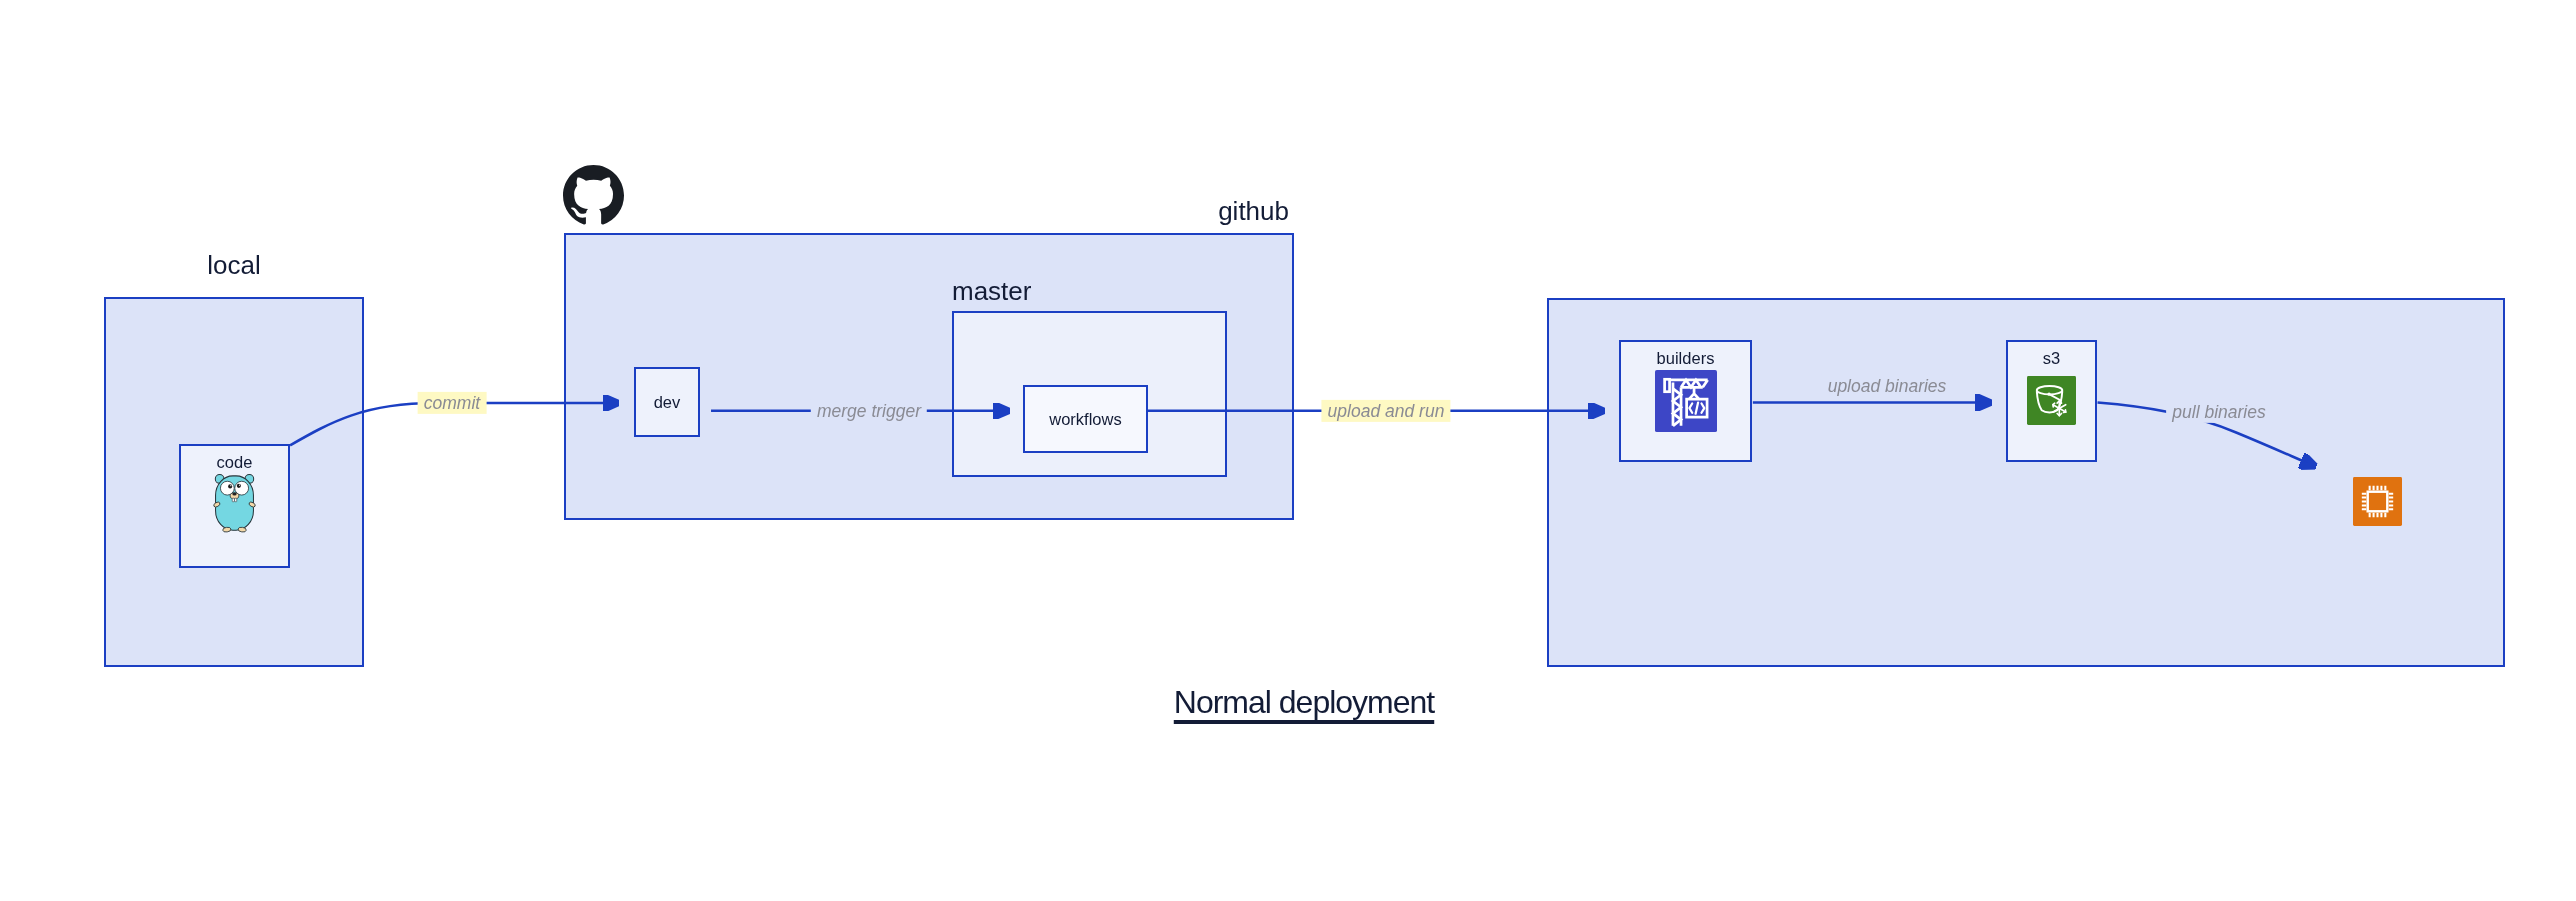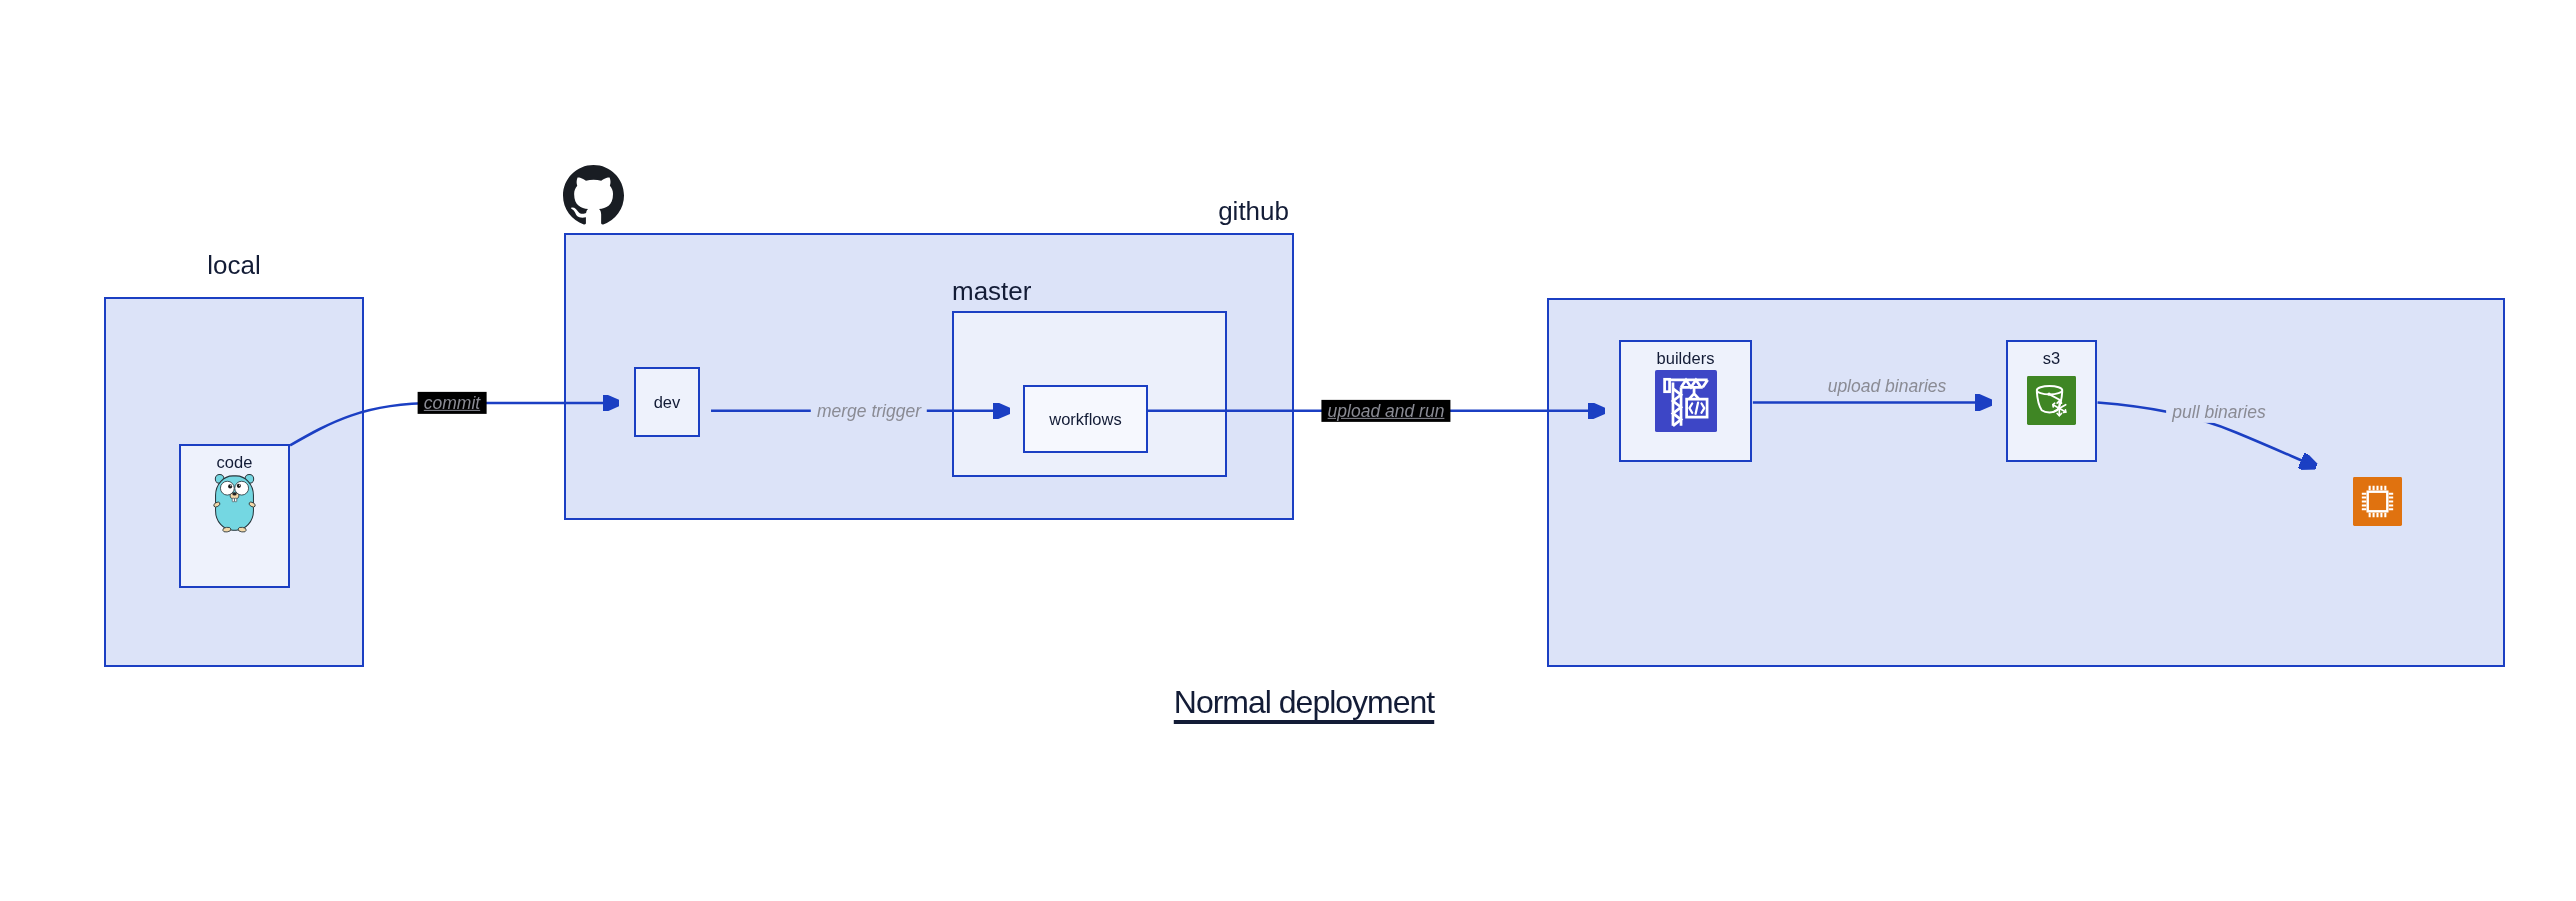--- a/index.html
+++ b/index.html
@@ -27,21 +27,21 @@
   }
   .node-label.top{position:absolute;left:0;right:0;top:7.2px;}
   .icon-wrap{position:absolute;}
   .edges{position:absolute;left:0;top:0;pointer-events:none;}
   .edges path{fill:none;stroke:var(--line);stroke-width:5px;}
   .edge-label{
     position:absolute;transform:translate(-50%,-50%);
     font-size:17.5px;font-style:italic;color:var(--edge-label);
     padding:1.5px 6.2px;white-space:nowrap;line-height:1.1;
   }
-  .edge-label.on-white{background:#000000;text-decoration:underline;}
+  .edge-label.on-white{background:#fef9c3;}
   .edge-label.on-lav{background:var(--container-fill);}
   .diagram-title{
     position:absolute;left:1304px;top:684px;transform:translateX(-50%);
     font-size:32px;font-weight:400;letter-spacing:-1px;color:var(--ink);
     text-decoration:underline;text-decoration-thickness:3.6px;text-underline-offset:7.2px;
     white-space:nowrap;
   }
 </style>
 </head>
 <body>
@@ -58,21 +58,21 @@
   <div class="container-label" style="left:952px;top:277px;width:275px;">master</div>
 
   <div class="container-box" style="left:1547px;top:298px;width:958px;height:369px;"></div>
 
   <div class="icon-wrap" style="left:563px;top:165px;width:61px;height:61px;">
     <svg width="61" height="61" viewBox="0 0 16 16" aria-hidden="true">
       <path style="fill:var(--github-logo)" d="M8 0C3.58 0 0 3.58 0 8c0 3.54 2.29 6.53 5.47 7.59.4.07.55-.17.55-.38 0-.19-.01-.82-.01-1.49-2.01.37-2.53-.49-2.69-.94-.09-.23-.48-.94-.82-1.13-.28-.15-.68-.52-.01-.53.63-.01 1.08.58 1.23.82.72 1.21 1.87.87 2.33.66.07-.52.28-.87.51-1.07-1.78-.2-3.64-.89-3.64-3.95 0-.87.31-1.59.82-2.15-.08-.2-.36-1.02.08-2.12 0 0 .67-.21 2.2.82.64-.18 1.32-.27 2-.27s1.36.09 2 .27c1.53-1.04 2.2-.82 2.2-.82.44 1.1.16 1.92.08 2.12.51.56.82 1.27.82 2.15 0 3.07-1.87 3.75-3.65 3.95.29.25.54.73.54 1.48 0 1.07-.01 1.93-.01 2.2 0 .21.15.46.55.38A8.01 8.01 0 0016 8c0-4.42-3.58-8-8-8z"></path>
     </svg>
   </div>
 
-  <div class="node" style="left:179px;top:444px;width:111px;height:144px;">
+  <div class="node" style="left:179px;top:444px;width:111px;height:124px;">
     <div class="node-label top">code</div>
   </div>
   <div class="icon-wrap" style="left:213px;top:472px;width:43px;height:61px;">
     <svg width="43" height="61" viewBox="0 0 84 118">
       <g stroke="#26343a" stroke-width="2">
         <circle cx="13" cy="13" r="8.5" style="fill:var(--gopher-body)"></circle>
         <circle cx="71" cy="13" r="8.5" style="fill:var(--gopher-body)"></circle>
         <rect x="5" y="7" width="74" height="106" rx="34" ry="38" style="fill:var(--gopher-body)"></rect>
       </g>
       <g stroke="#26343a" stroke-width="1.6">

